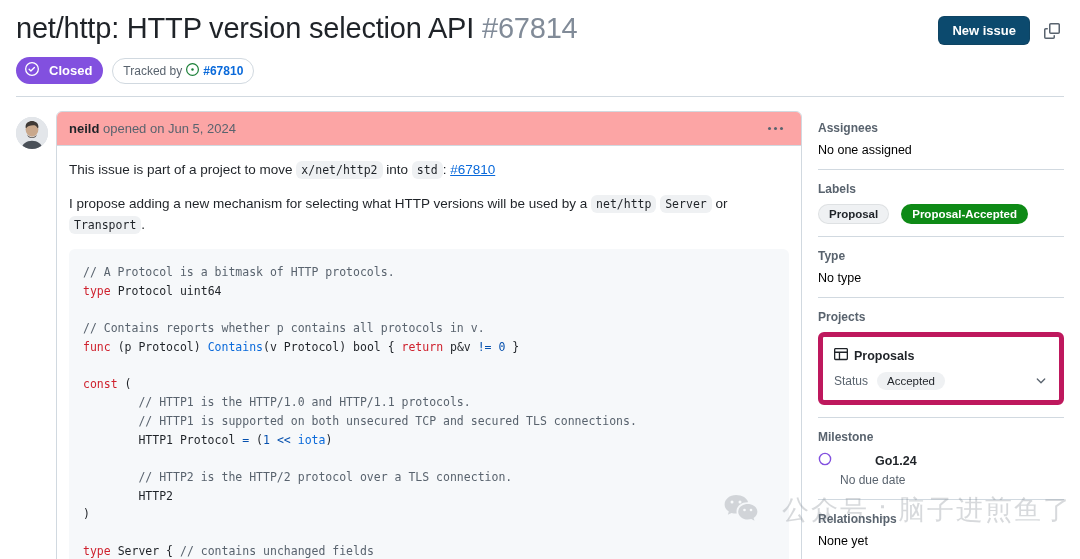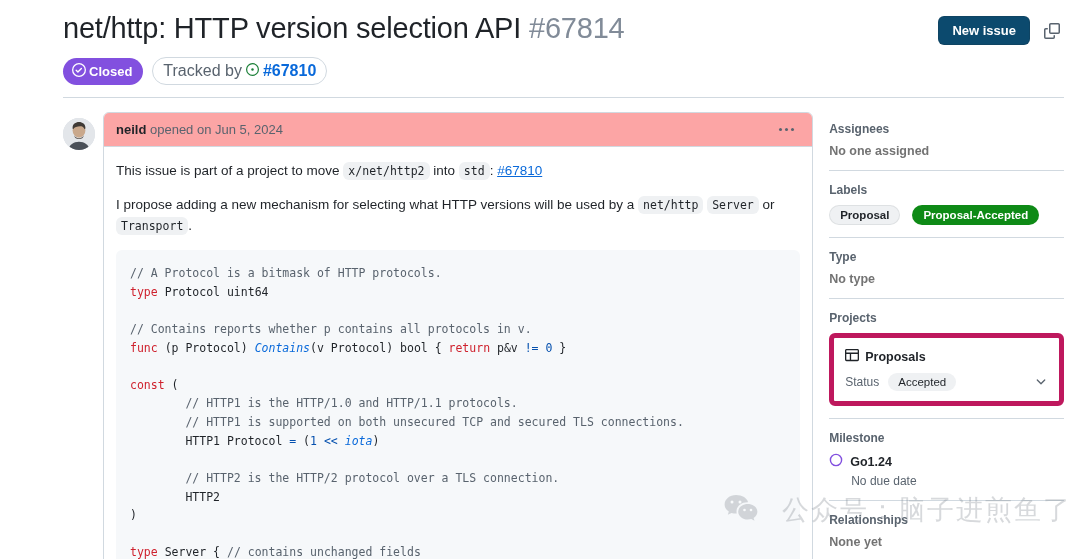--- a/index.html
+++ b/index.html
@@ -3,21 +3,21 @@
 <meta charset="utf-8">
 <style>
   * { box-sizing: border-box; margin: 0; padding: 0; }
   html, body {
     width: 1080px; height: 559px;
     background: #ffffff;
     font-family: "Liberation Sans", sans-serif;
     color: #1f2328;
     overflow: hidden;
   }
-  .page { position: relative; width: 1080px; height: 559px; padding-left: 47px; }
+  .page { position: relative; width: 1080px; height: 559px; }
 
   
   .header { padding: 10px 16px 0 16px; }
   .title-row {
     display: flex; align-items: flex-start; justify-content: space-between;
   }
   .issue-title {
     font-size: 29px; font-weight: 400; line-height: 1.25;
     letter-spacing: -0.2px; color: #1f2328;
   }
@@ -34,29 +34,29 @@
     width: 24px; height: 24px; display: flex;
     align-items: center; justify-content: center;
     color: #59636e; cursor: pointer;
   }
 
   .meta-row {
     display: flex; align-items: center; gap: 9px;
     margin-top: 11px;
   }
   .state-badge {
-    display: inline-flex; align-items: center; gap: 3px;
+    display: inline-flex; align-items: center; gap: 10px;
     background: #8250df; color: #ffffff;
     font-size: 13px; font-weight: 700;
     padding: 5px 11px 5px 9px; border-radius: 999px;
   }
   .tracked-pill {
     display: inline-flex; align-items: center; gap: 4px;
     border: 1px solid #d1d9e0; border-radius: 999px;
-    padding: 4px 10px; font-size: 16px; color: #59636e;
+    padding: 4px 10px; font-size: 12px; color: #59636e;
     background: #fff;
   }
   .tracked-link { color: #0969da; font-weight: 600; }
   .header-rule {
     margin-top: 12px; height: 1px; background: #d1d9e0;
   }
 
   
   .body {
     display: flex; gap: 16px;
@@ -101,33 +101,33 @@
   .codeblock {
     background: #f6f8fa; border-radius: 6px;
     padding: 14px 14px 16px 14px;
     font-family: "DejaVu Sans Mono", monospace;
     font-size: 11.5px; line-height: 1.62;
     white-space: pre; overflow: hidden;
     color: #1f2328;
   }
   .c-cmt { color: #59636e; }
   .c-kw  { color: #cf222e; }
-  .c-fn  { color: #0969da; font-style: italic; }
+  .c-fn  { color: #0969da; }
   .c-num { color: #0550ae; }
   .c-op  { color: #0550ae; }
 
   
   .sidebar { width: 246px; padding-top: 2px; font-size: 12px; }
   .sb-section { padding: 0 0 10px 0; }
   .sb-title {
     font-size: 12px; font-weight: 600; color: #59636e;
     margin-bottom: 8px;
     margin-top: 8px;
   }
-  .sb-empty { font-size: 12.5px; color: #737373; font-weight: bold; }
+  .sb-empty { font-size: 12.5px; color: #000000; }
   .sb-rule { height: 1px; background: #d1d9e0; margin: 2px 0 12px 0; }
 
   .labels { display: flex; flex-wrap: wrap; gap: 12px; }
   .label-chip {
     font-size: 11.5px; font-weight: 700;
     padding: 3px 10px; border-radius: 999px;
     border: 1px solid transparent;
   }
   .label-gray { background: #eff1f3; color: #1f2328; border-color: rgba(31,35,40,0.08); }
   .label-green { background: #0e8a16; color: #ffffff; }
@@ -145,21 +145,21 @@
     display: flex; align-items: center; gap: 9px;
   }
   .status-label { font-size: 12px; color: #59636e; }
   .status-pill {
     background: #eff1f3; border-radius: 999px;
     padding: 3px 10px; font-size: 11.5px; color: #1f2328;
   }
   .chev { margin-left: auto; color: #59636e; display: flex; cursor: pointer; }
 
   .milestone-row { display: flex; align-items: center; gap: 7px; }
-  .milestone-name { font-size: 12.5px; font-weight: 700; color: #1f2328; }
+  .milestone-name { font-size: 12.5px; font-weight: 700; color: #1f2328; margin-left: 36px; }
   .milestone-due { font-size: 12px; color: #59636e; margin: 4px 0 0 22px; }
 
   
   .watermark {
     position: absolute; left: 724px; top: 492px;
     display: flex; align-items: flex-end; gap: 24px;
     opacity: 0.30; pointer-events: none;
     color: #6e7781; white-space: nowrap;
   }
   .wm-text { font-size: 27px; letter-spacing: 2px; color: #7d858d; }

